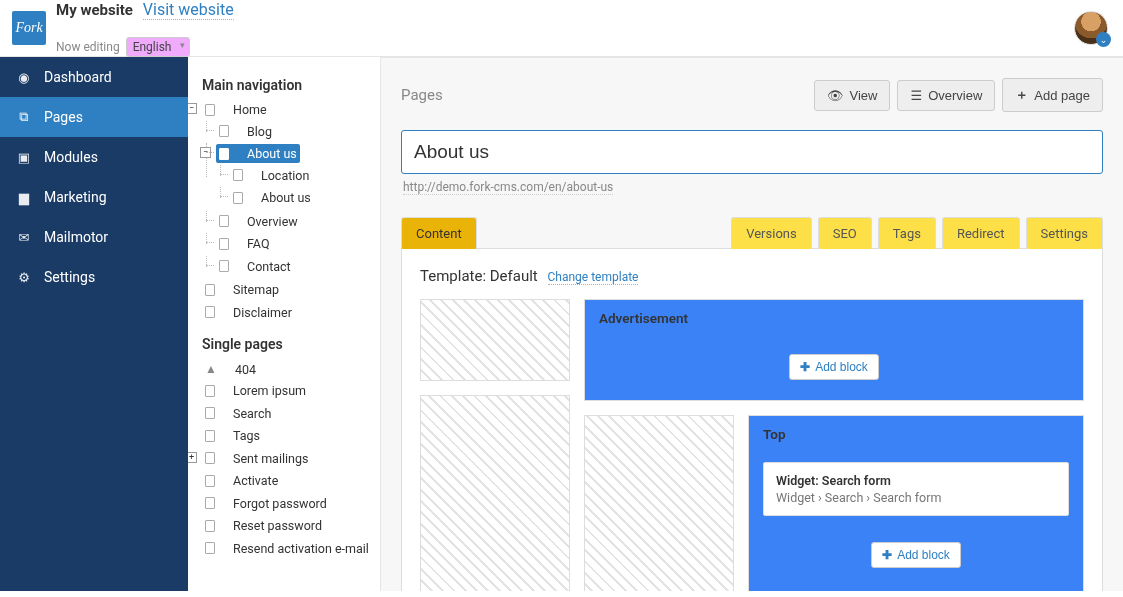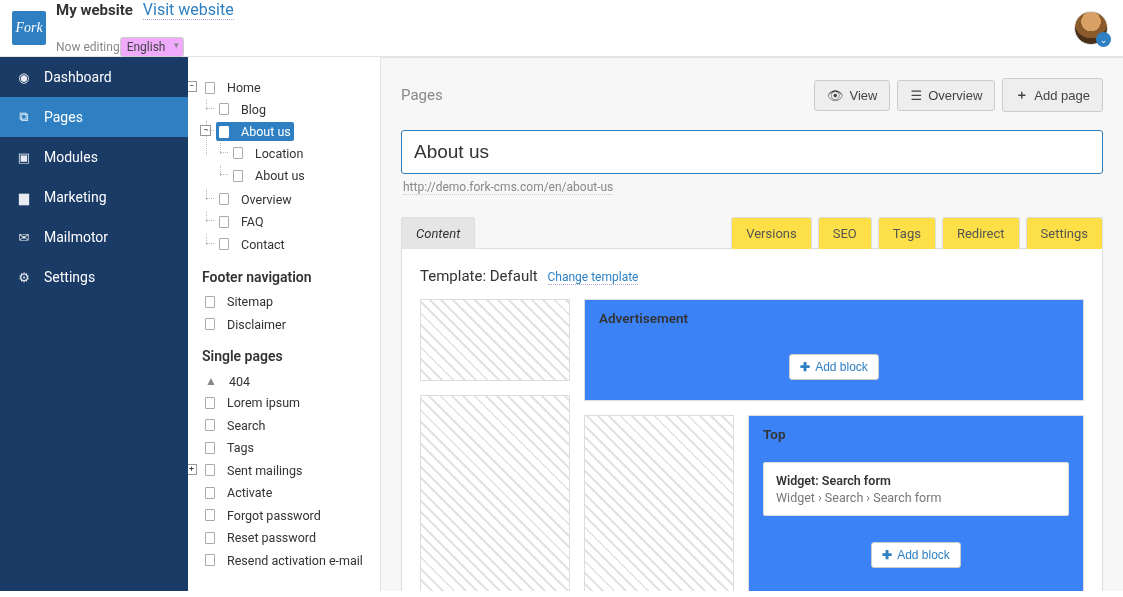--- a/index.html
+++ b/index.html
@@ -3,57 +3,57 @@
 <meta charset="utf-8">
 <style>
 * { margin: 0; padding: 0; box-sizing: border-box; }
 body { font-family: -apple-system, BlinkMacSystemFont, "Segoe UI", Roboto, sans-serif; font-size: 13px; color: #333; background: #fff; width: 1123px; height: 597px; overflow: hidden; }
 .topbar { height: 57px; border-bottom: 1px solid #e5e5e5; display: flex; align-items: center; padding: 0 15px 0 0; }
 .logo { width: 34px; height: 34px; background: #2f80c2; margin: 0 10px 0 12px; display: flex; align-items: center; justify-content: center; color: #fff; font-style: italic; font-family: cursive; font-size: 14px; border-radius: 2px; }
 .titlearea { flex: 1; }
 .titlearea .row1 { display: flex; align-items: baseline; gap: 10px; }
 .site-title { font-size: 15px; font-weight: 700; }
 .visit-link { color: #2f80c2; font-size: 16px; border-bottom: 1px dotted #aac; }
-.row2 { margin-top: 17px; display: flex; align-items: center; color: #888; font-size: 12px; }
+.row2 { margin-top: 17px; display: flex; align-items: center; gap: 6px; color: #888; font-size: 12px; }
 .lang-select { border: 1px solid #ccc; border-radius: 3px; padding: 2px 18px 2px 6px; font-size: 12px; color: #444; background: #f0abfc; position: relative; }
 .lang-select::after { content: "▾"; position: absolute; right: 5px; top: 2px; font-size: 9px; color: #888; }
 .avatar-wrap { position: relative; }
 .avatar { width: 34px; height: 34px; border-radius: 50%; background: radial-gradient(circle at 50% 30%, #d9a066 0 35%, #8b5a2b 36% 60%, #4a3018 61% 100%); border: 1px solid #ddd; }
 .avatar-badge { position: absolute; right: -3px; bottom: -2px; width: 15px; height: 15px; border-radius: 50%; background: #2f80c2; color: #fff; font-size: 9px; display: flex; align-items: center; justify-content: center; }
 .layout { display: flex; height: 534px; }
 .sidebar { width: 188px; background: #1a3b66; color: #fff; }
 .side-item { display: flex; align-items: center; gap: 12px; padding: 12px 16px; font-size: 14px; cursor: pointer; }
 .side-item.active { background: #2f80c2; }
 .side-icon { width: 16px; height: 16px; display: flex; align-items: center; justify-content: center; font-size: 13px; opacity: 0.9; }
 .treepanel { width: 193px; border-right: 1px solid #e5e5e5; padding: 20px 6px 10px 14px; overflow-y: auto; }
 .tree-heading { font-size: 14px; font-weight: 600; margin: 12px 0 6px 0; }
 .tree-heading:first-child { margin-top: 0; }
 .tree ul { list-style: none; padding-left: 14px; position: relative; }
 .tree > ul { padding-left: 0; }
 .tree li { position: relative; padding: 1px 0 1px 0; font-size: 12.5px; line-height: 19px; }
 .tree li::before { content: ""; position: absolute; left: -10px; top: 0; bottom: 50%; border-left: 1px dotted #bbb; }
 .tree li::after { content: ""; position: absolute; left: -10px; top: 9px; width: 8px; border-top: 1px dotted #bbb; }
 .tree > ul > li::before, .tree > ul > li::after { display: none; }
 .tree .toggle { position: absolute; left: -16px; top: 4px; width: 11px; height: 11px; border: 1px solid #999; background: #fff; font-size: 9px; line-height: 9px; text-align: center; cursor: pointer; }
-.tree .node { display: inline-flex; align-items: center; gap: 12px; padding: 0 3px; border-radius: 2px; cursor: pointer; }
+.tree .node { display: inline-flex; align-items: center; gap: 18px; padding: 0 3px; border-radius: 2px; cursor: pointer; }
 .tree .node.selected { background: #2f80c2; color: #fff; }
 .page-icon { width: 10px; height: 12px; border: 1px solid #aaa; border-radius: 1px; position: relative; background: #fff; }
 .page-icon::after { content: ""; position: absolute; right: -1px; top: -1px; border-top: 4px solid #fff0; border-left: 4px solid #fff0; }
 .node.selected .page-icon { border-color: #fff; }
 .warn-icon { color: #888; font-size: 12px; }
 .main { flex: 1; background: #f7f7f7; padding: 20px 20px 0 20px; overflow-y: auto; border-top: 1px solid #e5e5e5; }
 .mainhead { display: flex; align-items: center; margin-bottom: 18px; }
 .mainhead h2 { font-size: 15px; color: #888; font-weight: 400; flex: 1; }
 .btn { border: 1px solid #ccc; background: #eee; border-radius: 3px; padding: 7px 12px; font-size: 13px; display: inline-flex; align-items: center; gap: 6px; cursor: pointer; color: #444; }
 .btn + .btn { margin-left: 7px; }
 .title-input { width: 100%; border: 1px solid #2f80c2; border-radius: 3px; padding: 10px 12px; font-size: 19px; color: #333; outline: none; background: #fff; }
 .url-line { color: #888; font-size: 12px; margin: 6px 2px 0 2px; border-bottom: 1px dotted #ccc; display: inline-block; }
 .tabs { display: flex; margin-top: 22px; gap: 6px; align-items: flex-end; }
 .tab { border: 1px solid #ddd; border-bottom: none; background: #fde047; padding: 8px 14px; font-size: 13px; color: #555; cursor: pointer; border-radius: 3px 3px 0 0; }
-.tab.active { background: #e5e5e5; color: #333; font-style: italic; }
+.tab.active { background: #eab308; color: #333; }
 .tabs .spacer { flex: 1; }
 .tabbody { border: 1px solid #ddd; background: #fff; margin-top: -1px; padding: 18px; }
 .template-line { font-size: 15px; color: #333; margin-bottom: 14px; }
 .template-line a { color: #2f80c2; font-size: 12px; margin-left: 6px; text-decoration: none; border-bottom: 1px dotted #aac; }
 .grid { display: grid; grid-template-columns: 150px 1fr; gap: 14px; }
 .leftcol { display: flex; flex-direction: column; gap: 14px; }
 .hatched { background: repeating-linear-gradient(45deg, #fff 0 6px, #e3e3e3 6px 8px); border: 1px solid #ddd; }
 .hatched.h1 { height: 82px; }
 .hatched.h2 { height: 230px; }
 .region { border: 1px solid #ddd; background: #3b82f6; }
@@ -110,20 +110,21 @@
       <span class="side-icon">✉</span>
       <span>Mailmotor</span>
     </div>
     <div class="side-item">
       <span class="side-icon">⚙</span>
       <span>Settings</span>
     </div>
   </div>
 
   <div class="treepanel">
+    <div class="tree-heading">Main navigation</div>
     <div class="tree">
       <ul>
         <li>
           <span class="toggle">−</span>
           <span class="node">
               <span class="page-icon"></span>
               <span>Home</span>
             </span>
           <ul>
             <li><span class="node">
@@ -156,21 +157,20 @@
                   <span>FAQ</span>
                 </span></li>
             <li><span class="node">
                   <span class="page-icon"></span>
                   <span>Contact</span>
                 </span></li>
           </ul>
         </li>
       </ul>
     </div>
-    <div class="tree-heading">Footer navigation</div>
     <div class="tree">
       <ul>
         <li><span class="node">
               <span class="page-icon"></span>
               <span>Sitemap</span>
             </span></li>
         <li><span class="node">
               <span class="page-icon"></span>
               <span>Disclaimer</span>
             </span></li>

